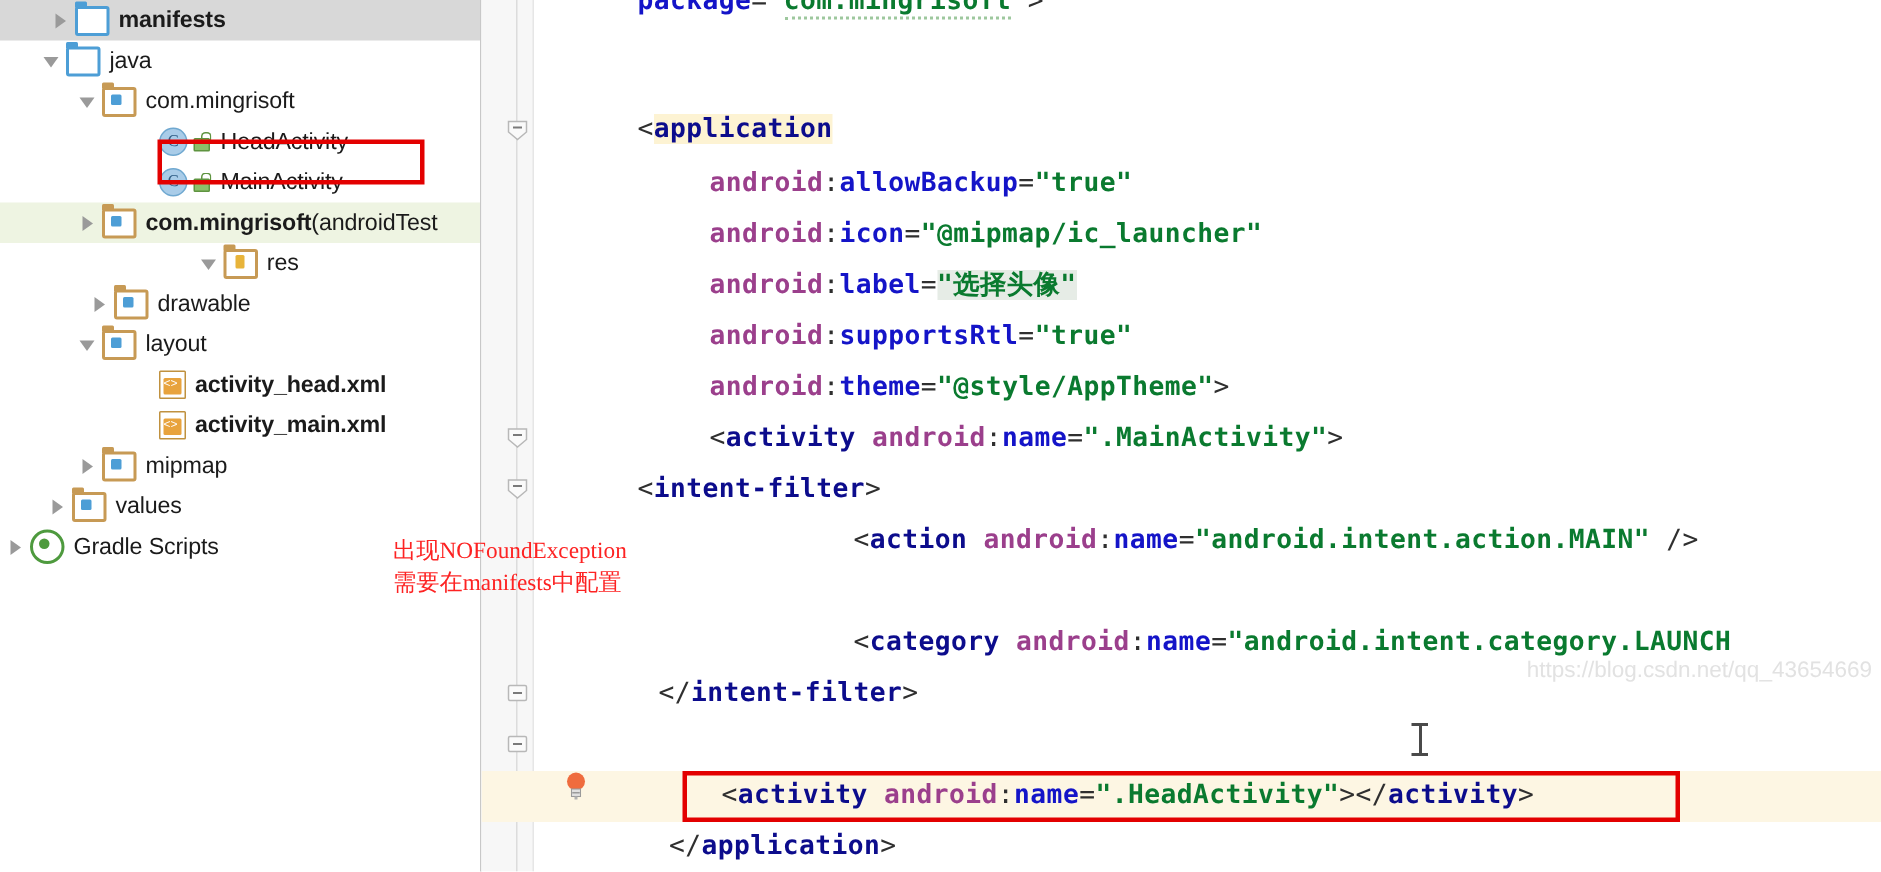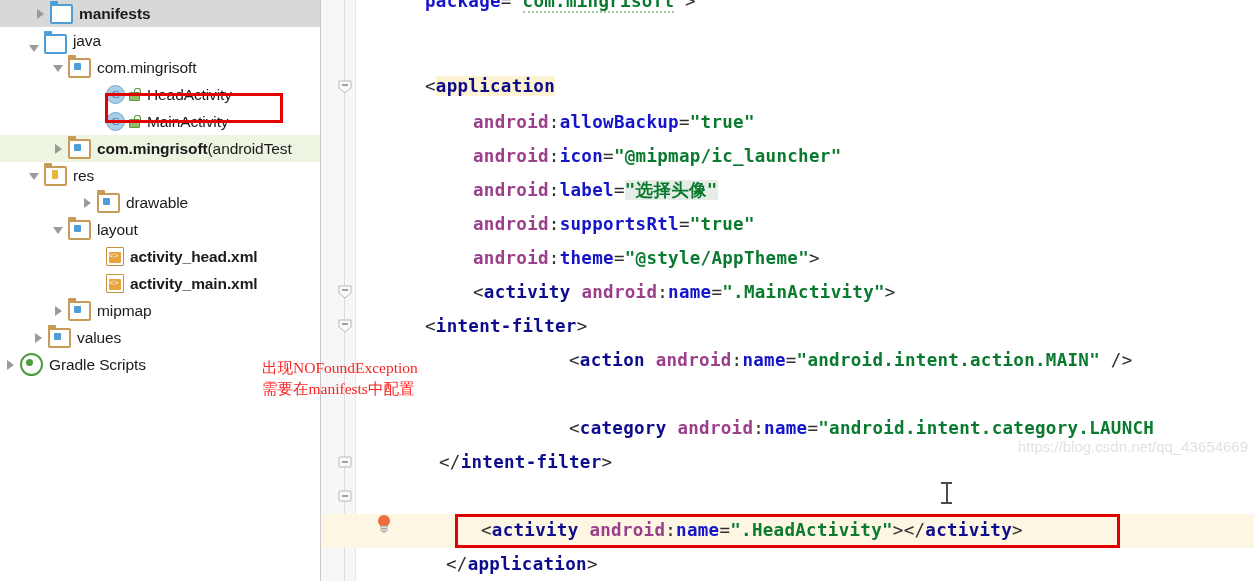--- a/index.html
+++ b/index.html
@@ -207,21 +207,21 @@
         <span class="tree-label bold">selectico</span>
       </div>
     </div>
 
     <div class="tree-row sel-gray" style="top:0;padding-left:34px;height:27px;">
       <div class="twisty right"></div>
       <div class="ico ico-folder-blue"></div>
       <span class="tree-label bold">manifests</span>
     </div>
 
-    <div class="tree-row" style="padding-left:28px;align-items:flex-end;">
+    <div class="tree-row" style="padding-left:28px;">
       <div class="twisty down"></div>
       <div class="ico ico-folder-blue"></div>
       <span class="tree-label">java</span>
     </div>
 
     <div class="tree-row" style="padding-left:52px;">
       <div class="twisty down"></div>
       <div class="ico ico-folder-tan"></div>
       <span class="tree-label">com.mingrisoft</span>
     </div>
@@ -238,27 +238,27 @@
       <span class="tree-label">MainActivity</span>
     </div>
 
     <div class="tree-row sel-green" style="padding-left:52px;">
       <div class="twisty right"></div>
       <div class="ico ico-folder-tan"></div>
       <span class="tree-label bold">com.mingrisoft</span>
       <span class="tree-label muted"> (androidTest</span>
     </div>
 
-    <div class="tree-row" style="padding-left:28px;">
+    <div class="tree-row" style="padding-left:12px;justify-content:center;">
       <div class="twisty down"></div>
       <div class="ico ico-folder-res"></div>
       <span class="tree-label">res</span>
     </div>
 
-    <div class="tree-row" style="padding-left:81px;text-align:center;">
+    <div class="tree-row" style="padding-left:60px;text-align:center;">
       <div class="twisty right"></div>
       <div class="ico ico-folder-tan"></div>
       <span class="tree-label">drawable</span>
     </div>
 
     <div class="tree-row" style="padding-left:52px;">
       <div class="twisty down"></div>
       <div class="ico ico-folder-tan"></div>
       <span class="tree-label">layout</span>
     </div>

